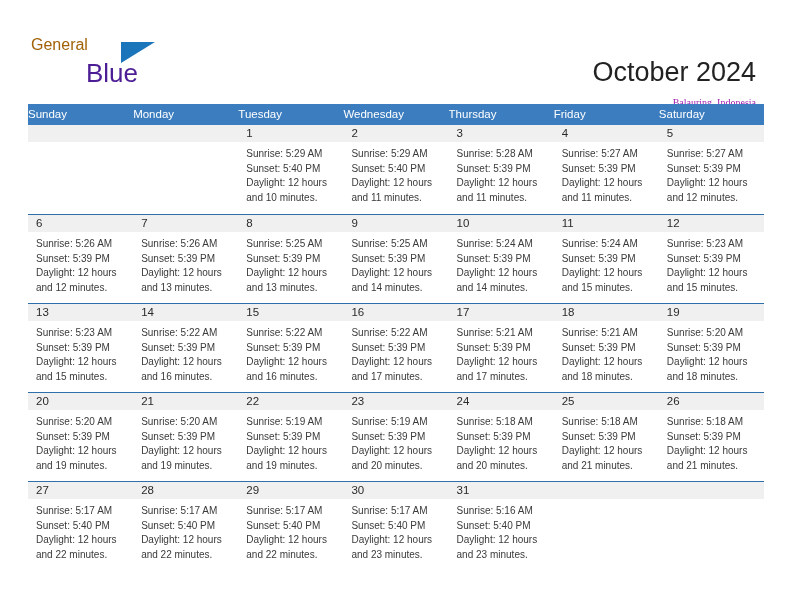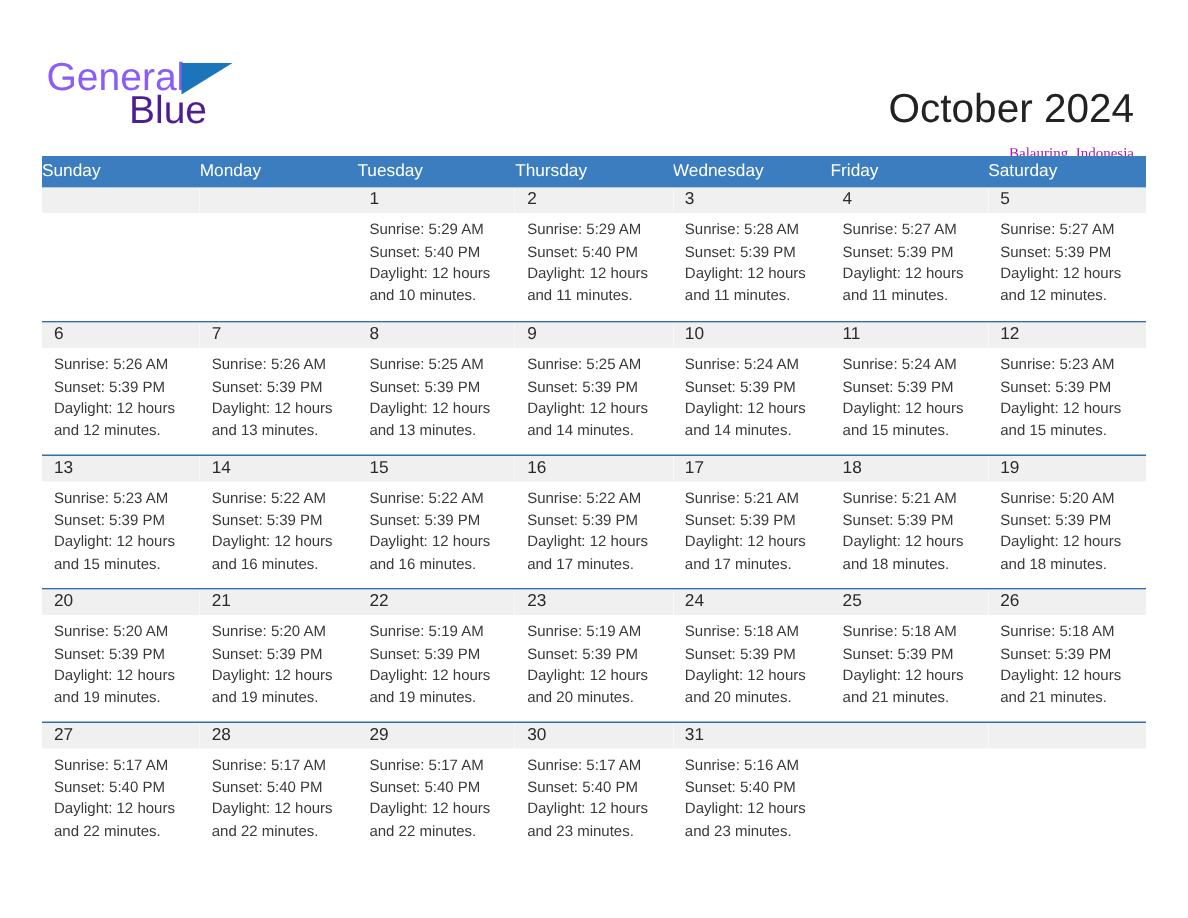--- a/index.html
+++ b/index.html
@@ -31,22 +31,22 @@
   .logo {
     position: absolute;
     left: 31px;
     top: 36px;
     width: 180px;
     height: 50px;
   }
   .logo-general {
     position: absolute;
     left: 0; top: 0;
-    font-size: 26px;
-    color: #8b5cf6;
+    font-size: 16px;
+    color: #a16207;
     letter-spacing: 0px;
     font-family: "Liberation Sans", sans-serif;
   }
   .logo-blue {
     position: absolute;
     left: 55px; top: 22px;
     font-size: 26px;
     color: #4c1d95;
     font-family: "Liberation Sans", sans-serif;
   }
@@ -159,22 +159,22 @@
       <div class="cal-subtitle">Balauring, Indonesia</div>
     </div>
 
   </div>
 
   <div class="calendar">
     <div class="weekday-row" id="weekday-row">
         <div class="weekday-cell">Sunday</div>
         <div class="weekday-cell">Monday</div>
         <div class="weekday-cell">Tuesday</div>
+        <div class="weekday-cell">Wednesday</div>
         <div class="weekday-cell">Thursday</div>
-        <div class="weekday-cell">Wednesday</div>
         <div class="weekday-cell">Friday</div>
         <div class="weekday-cell">Saturday</div>
       </div>
     <div id="weeks-container">
         <div class="week-row first">
           <div class="day-cell empty">
             <div class="day-band"></div>
           </div>
           <div class="day-cell empty">
             <div class="day-band"></div>

